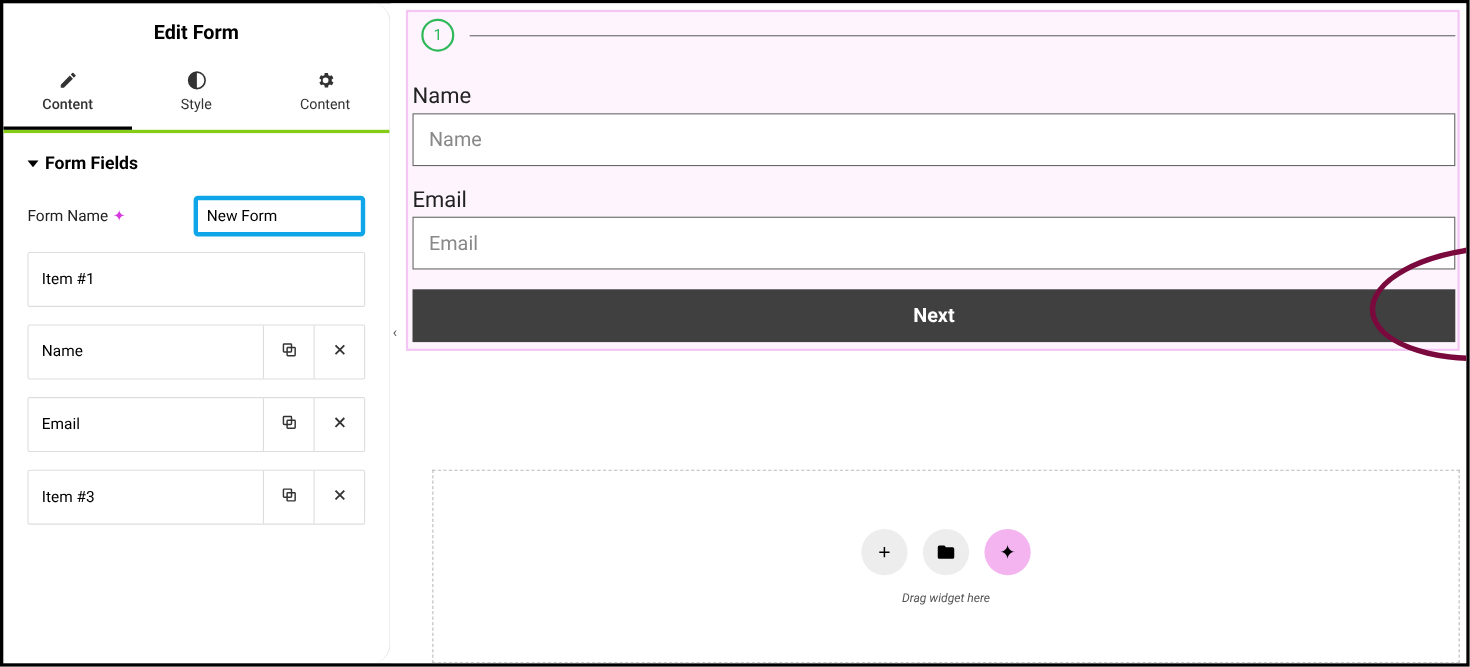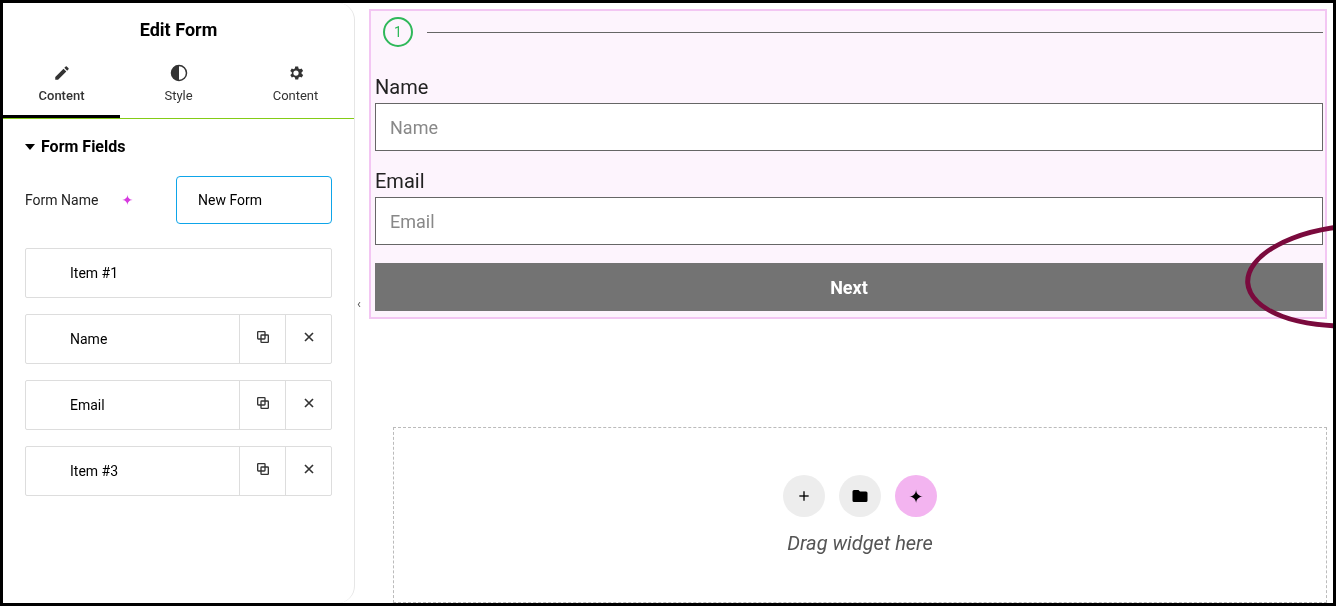--- a/index.html
+++ b/index.html
@@ -1,58 +1,58 @@
 <!DOCTYPE html>
 <html><head>
 <meta charset="utf-8">
 <style>
   * { box-sizing: border-box; margin: 0; padding: 0; font-family: -apple-system, BlinkMacSystemFont, "Segoe UI", Roboto, Arial, sans-serif; }
   body { width: 1336px; height: 606px; border: 3px solid #000; display: flex; background: #fff; overflow: hidden; }
 
   
   .sidebar { width: 352px; flex: 0 0 352px; border-right: 1px solid #e6e6e6; display: flex; flex-direction: column; border-radius: 17px; }
   .panel-title { text-align: center; font-weight: 700; font-size: 18px; padding: 16px 0 14px; }
-  .tabs { display: flex; border-bottom: 1px solid #84cc16; }
+  .tabs { display: flex; border-bottom: 3px solid #84cc16; }
   .tab { flex: 1; text-align: center; padding: 10px 0 12px; font-size: 13px; color: #333; cursor: pointer; border-bottom: 3px solid transparent; }
   .tab.active { border-bottom: 3px solid #000; font-weight: 500; }
   .tab-icon { display: block; margin: 0 auto 6px; width: 18px; height: 18px; }
 
   .section { padding: 18px 22px 0; }
   .section-header { display: flex; align-items: center; gap: 6px; font-weight: 700; font-size: 16px; margin-bottom: 20px; cursor: pointer; }
   .caret { width: 0; height: 0; border-left: 5px solid transparent; border-right: 5px solid transparent; border-top: 6px solid #000; }
 
-  .row-formname { display: flex; align-items: center; gap: 23px; margin-bottom: 24px; }
+  .row-formname { display: flex; align-items: center; gap: 4px; margin-bottom: 14px; }
   .row-formname label { font-size: 14px; color: #222; }
   .sparkle-pink { color: #d63adf; font-size: 14px; }
-  .row-formname input { flex: 1; max-width: 156px; margin-left: auto; height: 48px; border: 1px solid #0ea5e9; border-radius: 4px; padding: 0 21px; font-size: 14px; }
+  .row-formname input { flex: 1; max-width: 156px; margin-left: auto; height: 37px; border: 4px solid #0ea5e9; border-radius: 4px; padding: 0 8px; font-size: 14px; }
 
-  .field-item { border: 1px solid #ddd; border-radius: 2px; margin-bottom: 16px; display: flex; align-items: stretch; height: 50px; padding-left: 32px; }
+  .field-item { border: 1px solid #ddd; border-radius: 2px; margin-bottom: 16px; display: flex; align-items: stretch; height: 50px; }
   .field-item .label { flex: 1; display: flex; align-items: center; padding-left: 12px; font-size: 14px; }
   .field-btn { width: 46px; border-left: 1px solid #ddd; display: flex; align-items: center; justify-content: center; cursor: pointer; color: #333; }
 
   
   .canvas { flex: 1; position: relative; background: #fff; padding: 6px 6px 0 14px; }
   .collapse-handle { position: absolute; left: 0; top: 50%; transform: translateY(-50%); font-size: 13px; color: #555; cursor: pointer; padding: 4px 2px; }
   .preview-box { border: 2px solid #f3c6f3; background: #f3c6f333; padding: 6px 2px 6px 4px; }
   .step-row { display: flex; align-items: center; gap: 14px; margin-bottom: 28px; margin-left: 8px; }
   .step-circle { width: 30px; height: 30px; border: 2px solid #2fb85a; border-radius: 50%; display: flex; align-items: center; justify-content: center; color: #2fb85a; font-size: 14px; }
   .step-line { flex: 1; height: 1px; background: #666; }
 
   .form-field-label { font-size: 20px; color: #222; margin-bottom: 4px; }
   .text-input { width: 100%; height: 48px; border: 1px solid #666; padding: 0 14px; font-size: 18px; color: #333; margin-bottom: 18px; background: #fff; }
   .text-input::placeholder { color: #888; }
-  .next-btn { width: 100%; height: 48px; background: #737373; color: #fff; font-weight: 700; font-size: 18px; border: none; cursor: pointer; }
+  .next-btn { width: 100%; height: 48px; background: #404040; color: #fff; font-weight: 700; font-size: 18px; border: none; cursor: pointer; }
 
   .annot-ellipse { position: absolute; border: 5px solid #7a0a3d; border-radius: 50%; width: 220px; height: 105px; left: 890px; top: 220px; transform: rotate(-4deg); pointer-events: none; }
 
   .drop-zone { margin-top: 108px; margin-left: 24px; border: 1px dashed #bbb; min-height: 176px; display: flex; flex-direction: column; align-items: center; justify-content: center; gap: 14px; }
   .drop-icons { display: flex; gap: 14px; }
   .circ-btn { width: 42px; height: 42px; border-radius: 50%; background: #ededed; display: flex; align-items: center; justify-content: center; cursor: pointer; font-size: 18px; color: #000; }
   .circ-btn.pink { background: #f3b4f0; }
-  .drop-label { font-style: italic; color: #555; font-size: 20px; }
+  .drop-label { font-style: italic; color: #555; font-size: 11px; }
 </style>
 </head>
 <body>
 
 <aside class="sidebar">
   <div class="panel-title">Edit Form</div>
 
   <div class="tabs">
     <div class="tab active">
       <svg class="tab-icon" viewBox="0 0 24 24" fill="currentColor">

